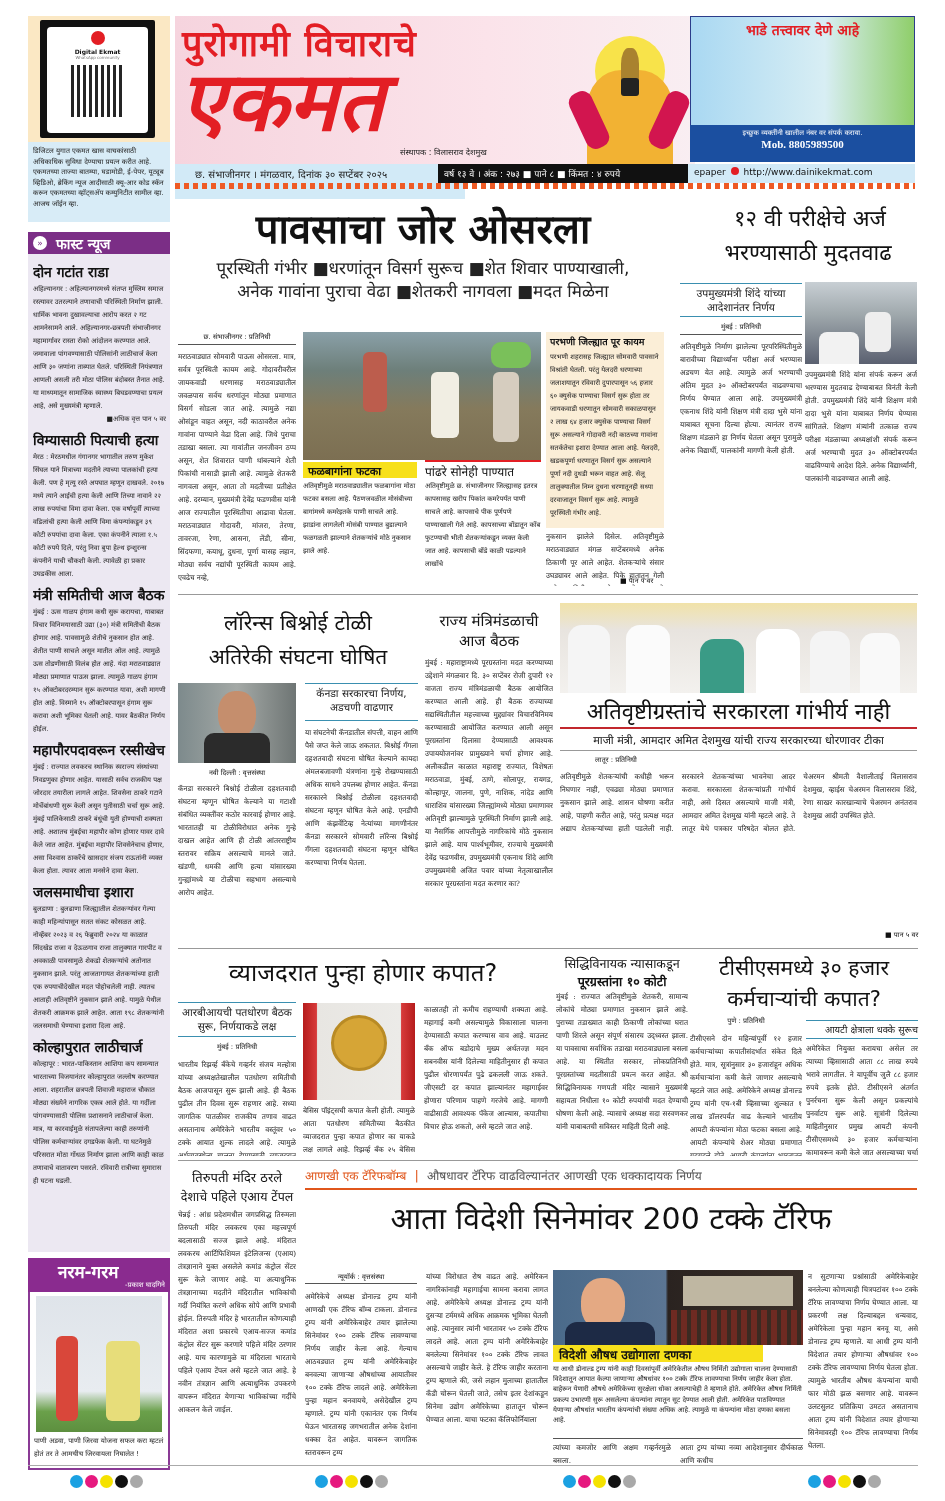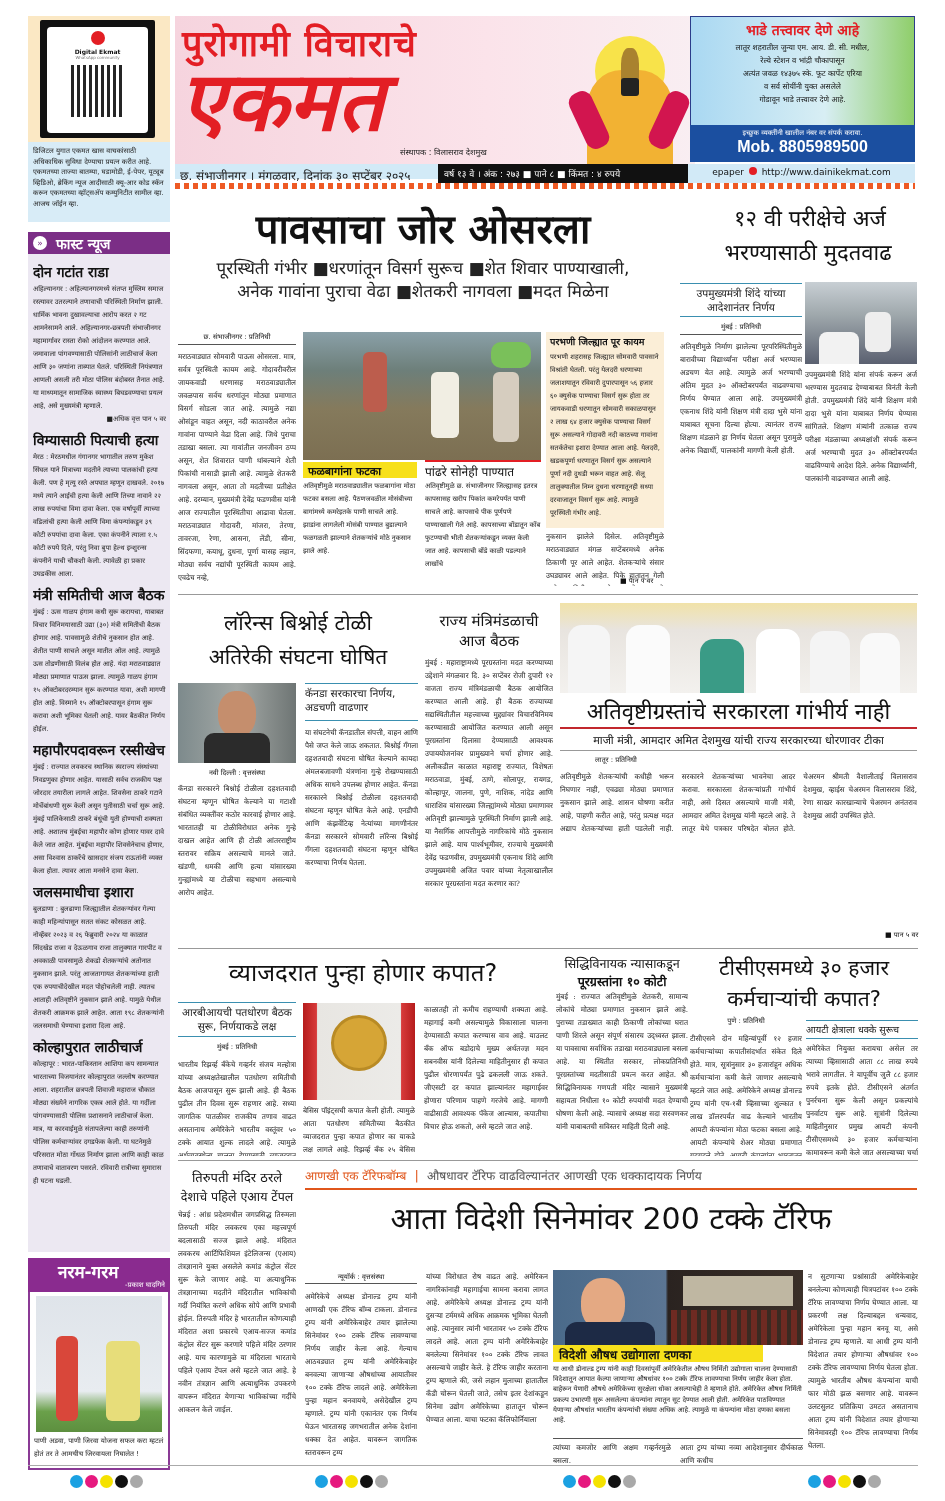--- a/index.html
+++ b/index.html
@@ -22,23 +22,23 @@
   #narm{left:28px;top:1258px;width:142px;height:212px;background:#fff;border:2px solid #8a3a95}
   #narmhd{left:28px;top:1258px;width:142px;height:34px;background:#8a2b8f;color:#fff}
   
   #mast{left:175px;top:16px;width:520px;height:148px;background:linear-gradient(90deg,#f6d4de 0%,#fbe3ea 60%,#f9eef2 100%)}
   #mast1{left:182px;top:18px;font-size:36px;font-weight:bold;color:#e31e24;letter-spacing:1px}
   #mast2{left:180px;top:58px;font-size:82px;font-weight:bold;font-style:italic;color:#e31e24;line-height:88px}
   #sanstha{left:400px;top:146px;font-size:8px;color:#222}
   #idol{left:565px;top:30px;width:128px;height:134px}
   #ad{left:690px;top:16px;width:225px;height:146px;border:1px solid #2b3c8a;background:linear-gradient(90deg,#a9d8f2 0%,#d8eef4 60%,#8fce6a 100%)}
   #adbottom{left:690px;top:125px;width:225px;height:37px;background:#1b4fa0;color:#fff;text-align:center}
-  #dateline{left:175px;top:164px;width:290px;height:15px;background:#d2eaf7;font-size:12px;padding:3px 5px;color:#222}
+  #dateline{left:175px;top:164px;width:290px;height:35px;background:#d2eaf7;font-size:10px;padding:3px 20px;color:#222}
   #issue{left:438px;top:164px;width:250px;height:19px;background:#111;color:#fff;font-size:9px;padding:3px 6px}
-  #epaper{left:688px;top:164px;width:227px;height:19px;background:#d2eaf7;font-size:9px;padding:3px 6px;text-align:center;color:#111}
+  #epaper{left:688px;top:164px;width:227px;height:19px;background:#d2eaf7;font-size:9px;padding:3px 6px;text-align:left;color:#111}
   .triangles{position:absolute;left:175px;top:183px;width:740px;height:6px;background:repeating-linear-gradient(90deg,#ee5a24 0 5px,transparent 5px 9px);clip-path:polygon(0 0,100% 0,100% 100%,0 100%)}
   .dots{position:absolute;display:flex;gap:2px}
   .dots span{width:13px;height:13px;border-radius:50%;display:inline-block}
 </style>
 </head>
 <body>
 
 <div class="abs" id="qrbox"></div>
 <div class="abs" id="qrcard"></div>
 <div class="abs" id="qrinner">
@@ -101,31 +101,24 @@
   <div class="abs" style="left:30px;top:6px;width:70px;height:70px;border-radius:50%;background:#f8e34a"></div>
   <div class="abs" style="left:22px;top:40px;width:86px;height:94px;background:#f2b233;border-radius:40% 40% 0 0"></div>
   <div class="abs" style="left:12px;top:60px;width:24px;height:60px;background:#d2154f;border-radius:10px;transform:rotate(-25deg)"></div>
   <div class="abs" style="left:92px;top:60px;width:24px;height:60px;background:#d2154f;border-radius:10px;transform:rotate(25deg)"></div>
   <div class="abs" style="left:56px;top:18px;width:18px;height:40px;background:#a9822f;border-radius:40% 40% 10% 10%"></div>
   <div class="abs" style="left:56px;top:48px;width:18px;height:18px;background:#222;border-radius:3px"></div>
 </div>
 
 <div class="abs" id="ad">
   <div style="text-align:center;font-size:14px;font-weight:bold;color:#e31e24;margin-top:3px">भाडे तत्त्वावर देणे आहे</div>
-  <div style="text-align:center;font-family:'DejaVu Serif',serif;font-size:7.6px;line-height:13px;color:#111;margin-top:2px">
-    <div>लातूर शहरातील जुन्या एम. आय. डी. सी. मधील,</div>
-    <div>रेल्वे स्टेशन व भांद्री चौकापासून</div>
-    <div>अत्यंत जवळ १४३७५ स्के. फूट कार्पेट एरिया</div>
-    <div>व सर्व सोयींनी युक्त असलेले</div>
-    <div>गोडावून भाडे तत्त्वावर देणे आहे.</div>
-  </div>
 </div>
 <div class="abs" id="adbottom">
   <div style="font-size:7px;margin-top:3px">इच्छुक व्यक्तींनी खालील नंबर वर संपर्क करावा.</div>
-  <div style="font-size:16px;font-weight:bold;font-family:Liberation Sans, sans-serif;margin-top:1px">Mob. 8805989500</div>
+  <div style="font-size:11px;font-weight:bold;font-family:Liberation Serif, serif;margin-top:1px">Mob. 8805989500</div>
 </div>
 
 <div class="abs" id="dateline">छ. संभाजीनगर । मंगळवार, दिनांक ३० सप्टेंबर २०२५</div>
 <div class="abs" id="issue">वर्ष १३ वे । अंक : २७३ ■ पाने ८ ■ किंमत : ४ रुपये</div>
 <div class="abs" id="epaper">
   <span>epaper</span>
   <span style="display:inline-block;width:8px;height:8px;border-radius:50%;background:#e31e24;margin:0 2px"></span>
   <span>http://www.dainikekmat.com</span>
 </div>
 <div class="triangles"></div>
@@ -176,21 +169,21 @@
 <div class="rule" style="left:178px;top:594px;width:740px;background:#999"></div>
 
 <div class="abs hd" style="left:178px;top:608px;width:240px;font-size:21px;font-weight:normal;text-align:center">लॉरेन्स बिश्नोई टोळी</div>
 <div class="abs hd" style="left:178px;top:642px;width:240px;font-size:21px;font-weight:normal;text-align:center">अतिरेकी संघटना घोषित</div>
 <div class="img" style="left:178px;top:683px;width:118px;height:80px;background:linear-gradient(90deg,#7d8a8c 0%,#a4a9a6 50%,#6e7574 100%)">
   <div class="abs" style="left:40px;top:8px;width:38px;height:46px;background:#c58e6d;border-radius:45%"></div>
   <div class="abs" style="left:26px;top:50px;width:66px;height:30px;background:#2b2b2b;border-radius:10px 10px 0 0"></div>
 </div>
 <div class="abs" style="left:178px;top:768px;width:118px;font-size:7px;text-align:center">नवी दिल्ली : वृत्तसंस्था</div>
 <div class="rule" style="left:305px;top:683px;width:113px;background:#3a8fb0"></div>
-<div class="abs" style="left:305px;top:686px;width:113px;font-size:10.5px;line-height:14px;text-align:left;color:#222">कॅनडा सरकारचा निर्णय, अडचणी वाढणार</div>
+<div class="abs" style="left:305px;top:686px;width:113px;font-size:10.5px;line-height:14px;text-align:center;color:#222">कॅनडा सरकारचा निर्णय, अडचणी वाढणार</div>
 <div class="rule" style="left:305px;top:720px;width:113px;background:#3a8fb0"></div>
 <div class="abs txt" style="left:305px;top:726px;width:113px;height:216px">या संघटनेची कॅनडातील संपत्ती, वाहन आणि पैसे जप्त केले जाऊ शकतात. बिश्नोई गँगला दहशतवादी संघटना घोषित केल्याने कायदा अंमलबजावणी यंत्रणांना गुन्हे रोखण्यासाठी अधिक साधने उपलब्ध होणार आहेत. कॅनडा सरकारने बिश्नोई टोळीला दहशतवादी संघटना म्हणून घोषित केले आहे. एनडीपी आणि कंझर्वेटिव्ह नेत्यांच्या मागणीनंतर कॅनडा सरकारने सोमवारी लॉरेन्स बिश्नोई गँगला दहशतवादी संघटना म्हणून घोषित करण्याचा निर्णय घेतला.</div>
 <div class="abs txt" style="left:178px;top:782px;width:118px;height:160px">कॅनडा सरकारने बिश्नोई टोळीला दहशतवादी संघटना म्हणून घोषित केल्याने या गटाशी संबंधित व्यक्तींवर कठोर कारवाई होणार आहे. भारतातही या टोळीविरोधात अनेक गुन्हे दाखल आहेत आणि ही टोळी आंतरराष्ट्रीय स्तरावर सक्रिय असल्याचे मानले जाते. खंडणी, धमकी आणि हत्या यांसारख्या गुन्ह्यांमध्ये या टोळीचा सहभाग असल्याचे आरोप आहेत.</div>
 
 <div class="abs hd" style="left:425px;top:610px;width:128px;font-size:15px;font-weight:normal;text-align:center">राज्य मंत्रिमंडळाची</div>
 <div class="abs hd" style="left:425px;top:630px;width:128px;font-size:15px;font-weight:normal;text-align:center">आज बैठक</div>
 <div class="abs txt" style="left:425px;top:656px;width:128px;height:286px">मुंबई : महाराष्ट्रामध्ये पूरग्रस्तांना मदत करण्याच्या उद्देशाने मंगळवार दि. ३० सप्टेंबर रोजी दुपारी १२ वाजता राज्य मंत्रिमंडळाची बैठक आयोजित करण्यात आली आहे. ही बैठक राज्याच्या सद्यस्थितीतील महत्त्वाच्या मुद्द्यांवर विचारविनिमय करण्यासाठी आयोजित करण्यात आली असून पूरग्रस्तांना दिलासा देण्यासाठी आवश्यक उपाययोजनांवर प्रामुख्याने चर्चा होणार आहे. अलीकडील काळात महाराष्ट्र राज्यात, विशेषतः मराठवाडा, मुंबई, ठाणे, सोलापूर, रायगड, कोल्हापूर, जालना, पुणे, नाशिक, नांदेड आणि धाराशिव यांसारख्या जिल्ह्यांमध्ये मोठ्या प्रमाणावर अतिवृष्टी झाल्यामुळे पूरस्थिती निर्माण झाली आहे. या नैसर्गिक आपत्तीमुळे नागरिकांचे मोठे नुकसान झाले आहे. याच पार्श्वभूमीवर, राज्याचे मुख्यमंत्री देवेंद्र फडणवीस, उपमुख्यमंत्री एकनाथ शिंदे आणि उपमुख्यमंत्री अजित पवार यांच्या नेतृत्वाखालील सरकार पूरग्रस्तांना मदत करणार का?</div>
 
 <div class="img" style="left:560px;top:603px;width:357px;height:90px;background:linear-gradient(180deg,#f1e2a8 0%,#e8e4df 30%,#f3f1ee 100%)">
   <div class="abs" style="left:8px;top:22px;width:42px;height:68px;background:#f5f5f5;border-radius:14px 14px 0 0"></div>
@@ -224,21 +217,21 @@
 
 <div class="abs hd" style="left:556px;top:955px;width:132px;font-size:12.5px;font-weight:normal;text-align:center">सिद्धिविनायक न्यासाकडून</div>
 <div class="abs hd" style="left:556px;top:973px;width:132px;font-size:12.5px;text-align:center">पूरग्रस्तांना १० कोटी</div>
 <div class="abs txt" style="left:556px;top:990px;width:132px;height:166px">मुंबई : राज्यात अतिवृष्टीमुळे शेतकरी, सामान्य लोकांचे मोठ्या प्रमाणात नुकसान झाले आहे. पुराच्या तडाख्यात काही ठिकाणी लोकांच्या घरात पाणी शिरले असून संपूर्ण संसारच उद्ध्वस्त झाला. या पावसाचा सर्वाधिक तडाखा मराठवाड्याला बसला आहे. या स्थितीत सरकार, लोकप्रतिनिधी पूरग्रस्तांच्या मदतीसाठी प्रयत्न करत आहेत. श्री सिद्धिविनायक गणपती मंदिर न्यासाने मुख्यमंत्री सहायता निधीला १० कोटी रुपयांची मदत देण्याची घोषणा केली आहे. न्यासाचे अध्यक्ष सदा सरवणकर यांनी याबाबतची सविस्तर माहिती दिली आहे.</div>
 
 <div class="abs hd" style="left:690px;top:953px;width:228px;font-size:21px;font-weight:normal;text-align:center">टीसीएसमध्ये ३० हजार</div>
 <div class="abs hd" style="left:690px;top:984px;width:228px;font-size:21px;font-weight:normal;text-align:center">कर्मचाऱ्यांची कपात?</div>
 <div class="abs" style="left:690px;top:1016px;width:112px;font-size:7px;text-align:center">पुणे : प्रतिनिधी</div>
 <div class="abs txt" style="left:690px;top:1032px;width:112px;height:124px">टीसीएसने दोन महिन्यांपूर्वी १२ हजार कर्मचाऱ्यांच्या कपातीसंदर्भात संकेत दिले होते. मात्र, सूत्रांनुसार ३० हजारांहून अधिक कर्मचाऱ्यांना कमी केले जाणार असल्याचे म्हटले जात आहे. अमेरिकेने अध्यक्ष डोनाल्ड ट्रम्प यांनी एच-१बी व्हिसाच्या शुल्कात १ लाख डॉलरपर्यंत वाढ केल्याने भारतीय आयटी कंपन्यांना मोठा फटका बसला आहे. आयटी कंपन्यांचे शेअर मोठ्या प्रमाणात गडगडले होते. आयटी कंपन्यांना भारतातून एखादा कर्मचारी</div>
 <div class="rule" style="left:806px;top:1020px;width:112px;background:#3a8fb0"></div>
-<div class="abs" style="left:806px;top:1023px;width:112px;font-size:9.5px;text-align:left;color:#222">आयटी क्षेत्राला धक्के सुरूच</div>
+<div class="abs" style="left:806px;top:1023px;width:112px;font-size:9.5px;text-align:right;color:#222">आयटी क्षेत्राला धक्के सुरूच</div>
 <div class="rule" style="left:806px;top:1038px;width:112px;background:#3a8fb0"></div>
 <div class="abs txt" style="left:806px;top:1042px;width:112px;height:114px">अमेरिकेत नियुक्त करायचा असेल तर त्याच्या व्हिसासाठी आता ८८ लाख रुपये भरावे लागतील. ने यापूर्वीच जुलै ८८ हजार रुपये इतके होते. टीसीएसने अंतर्गत पुनर्रचना सुरू केली असून प्रकल्पांचे पुनर्वाटप सुरू आहे. सूत्रांनी दिलेल्या माहितीनुसार प्रमुख आयटी कंपनी टीसीएसमध्ये ३० हजार कर्मचाऱ्यांना कामावरून कमी केले जात असल्याच्या चर्चा आहेत.</div>
 
 <div class="rule" style="left:178px;top:1160px;width:740px;background:#999"></div>
 
 <div class="abs hd" style="left:178px;top:1168px;width:118px;font-size:13px;font-weight:normal;text-align:center">तिरुपती मंदिर ठरले</div>
 <div class="abs hd" style="left:175px;top:1188px;width:124px;font-size:12.5px;font-weight:normal;text-align:center">देशाचे पहिले एआय टेंपल</div>
 <div class="abs txt" style="left:178px;top:1208px;width:118px;height:250px">चेन्नई : आंध्र प्रदेशमधील जगप्रसिद्ध तिरुमला तिरुपती मंदिर लवकरच एका महत्त्वपूर्ण बदलासाठी सज्ज झाले आहे. मंदिरात लवकरच आर्टिफिशियल इंटेलिजन्स (एआय) तंत्रज्ञानाने युक्त असलेले कमांड कंट्रोल सेंटर सुरू केले जाणार आहे. या अत्याधुनिक तंत्रज्ञानाच्या मदतीने मंदिरातील भाविकांची गर्दी नियंत्रित करणे अधिक सोपे आणि प्रभावी होईल. तिरुपती मंदिर हे भारतातील कोणत्याही मंदिरात अशा प्रकारचे एआय-सज्ज कमांड कंट्रोल सेंटर सुरू करणारे पहिले मंदिर ठरणार आहे. याच कारणामुळे या मंदिराला भारताचे पहिले एआय टेंपल असे म्हटले जात आहे. हे नवीन तंत्रज्ञान आणि अत्याधुनिक उपकरणे वापरून मंदिरात येणाऱ्या भाविकांच्या गर्दीचे आकलन केले जाईल.</div>
 
 <div class="abs" style="left:305px;top:1165px;width:612px;height:22px;white-space:nowrap;overflow:hidden">

